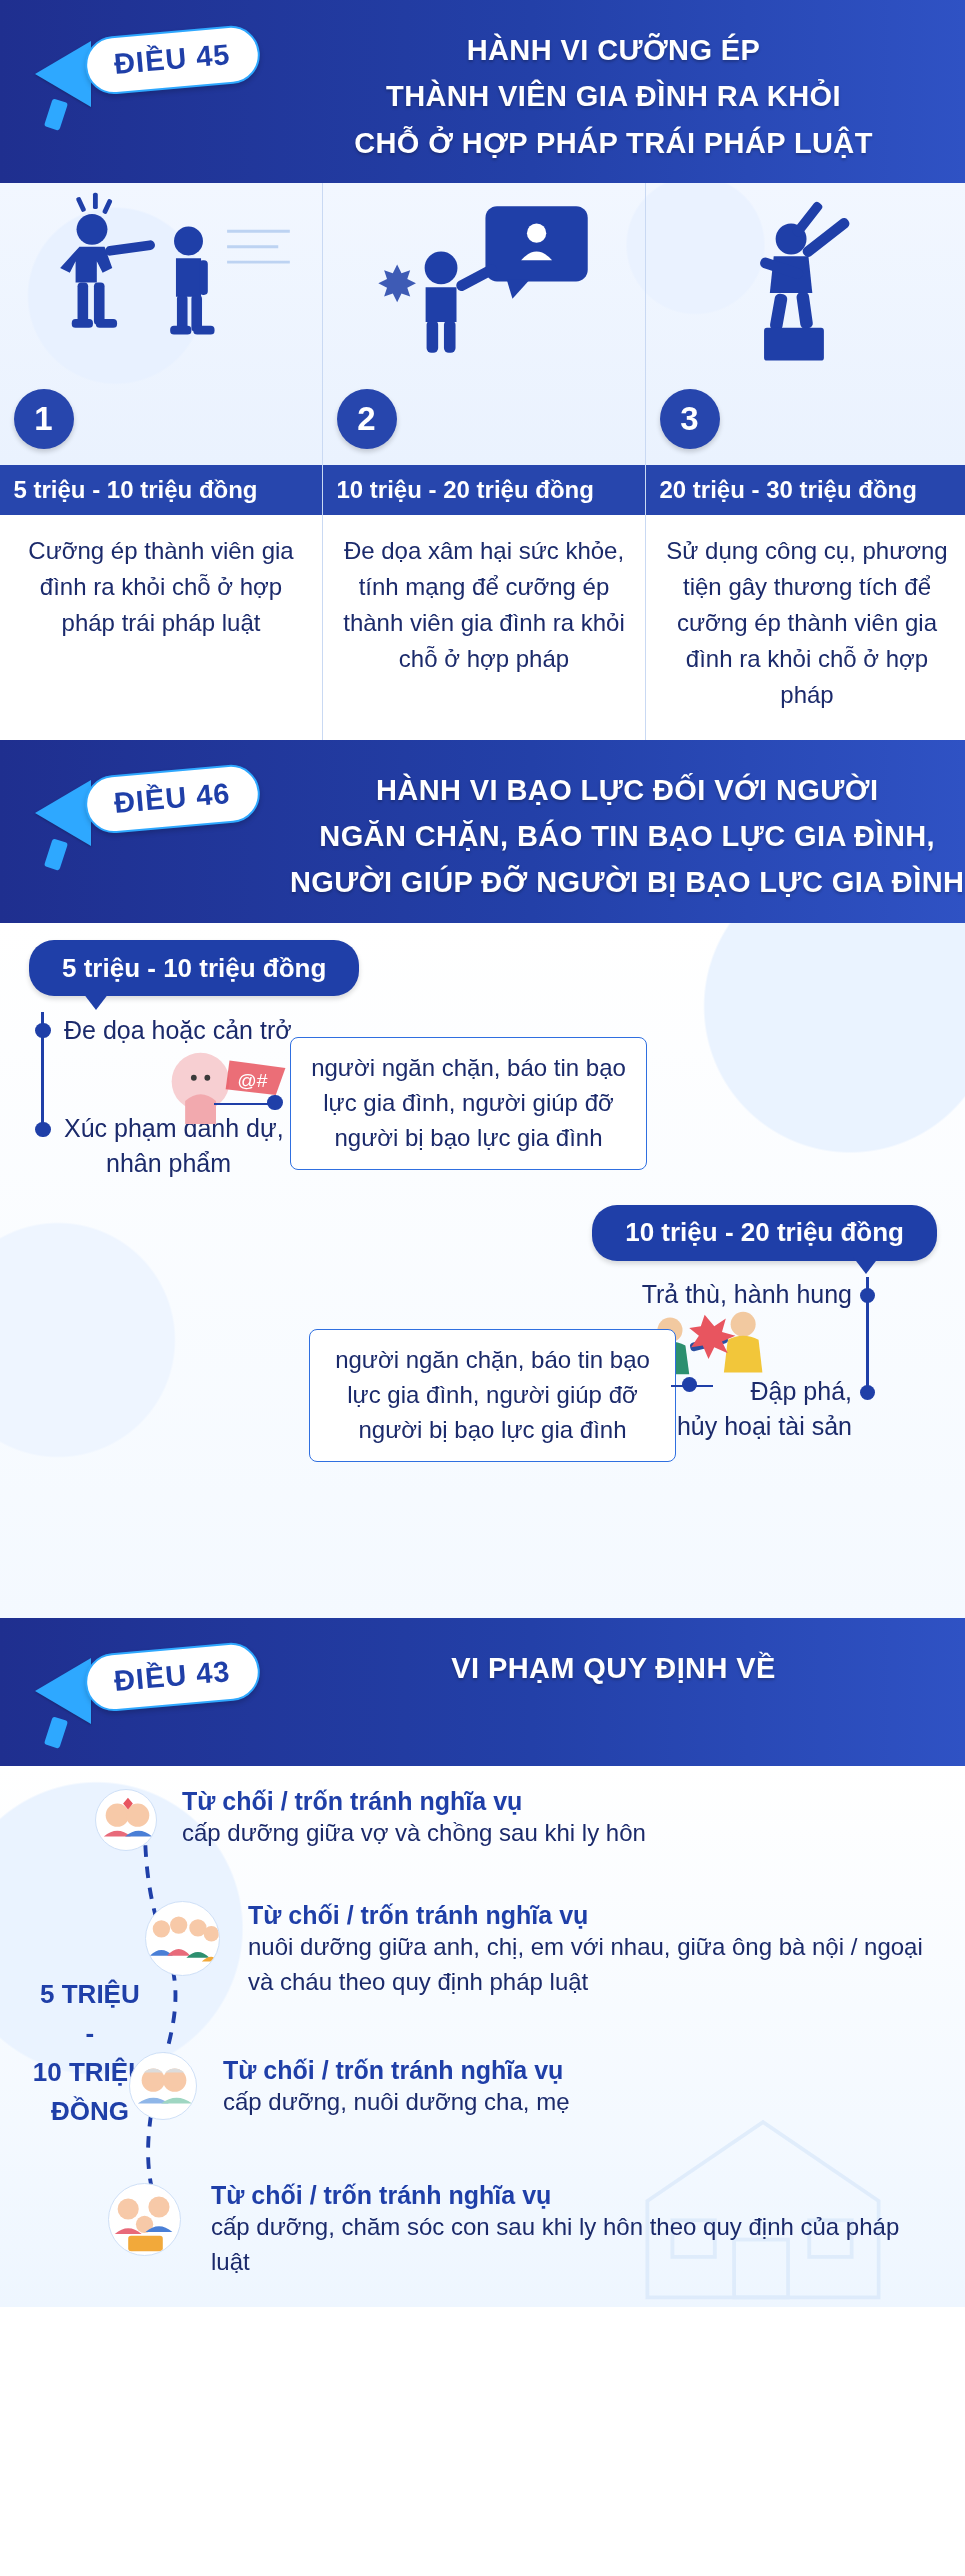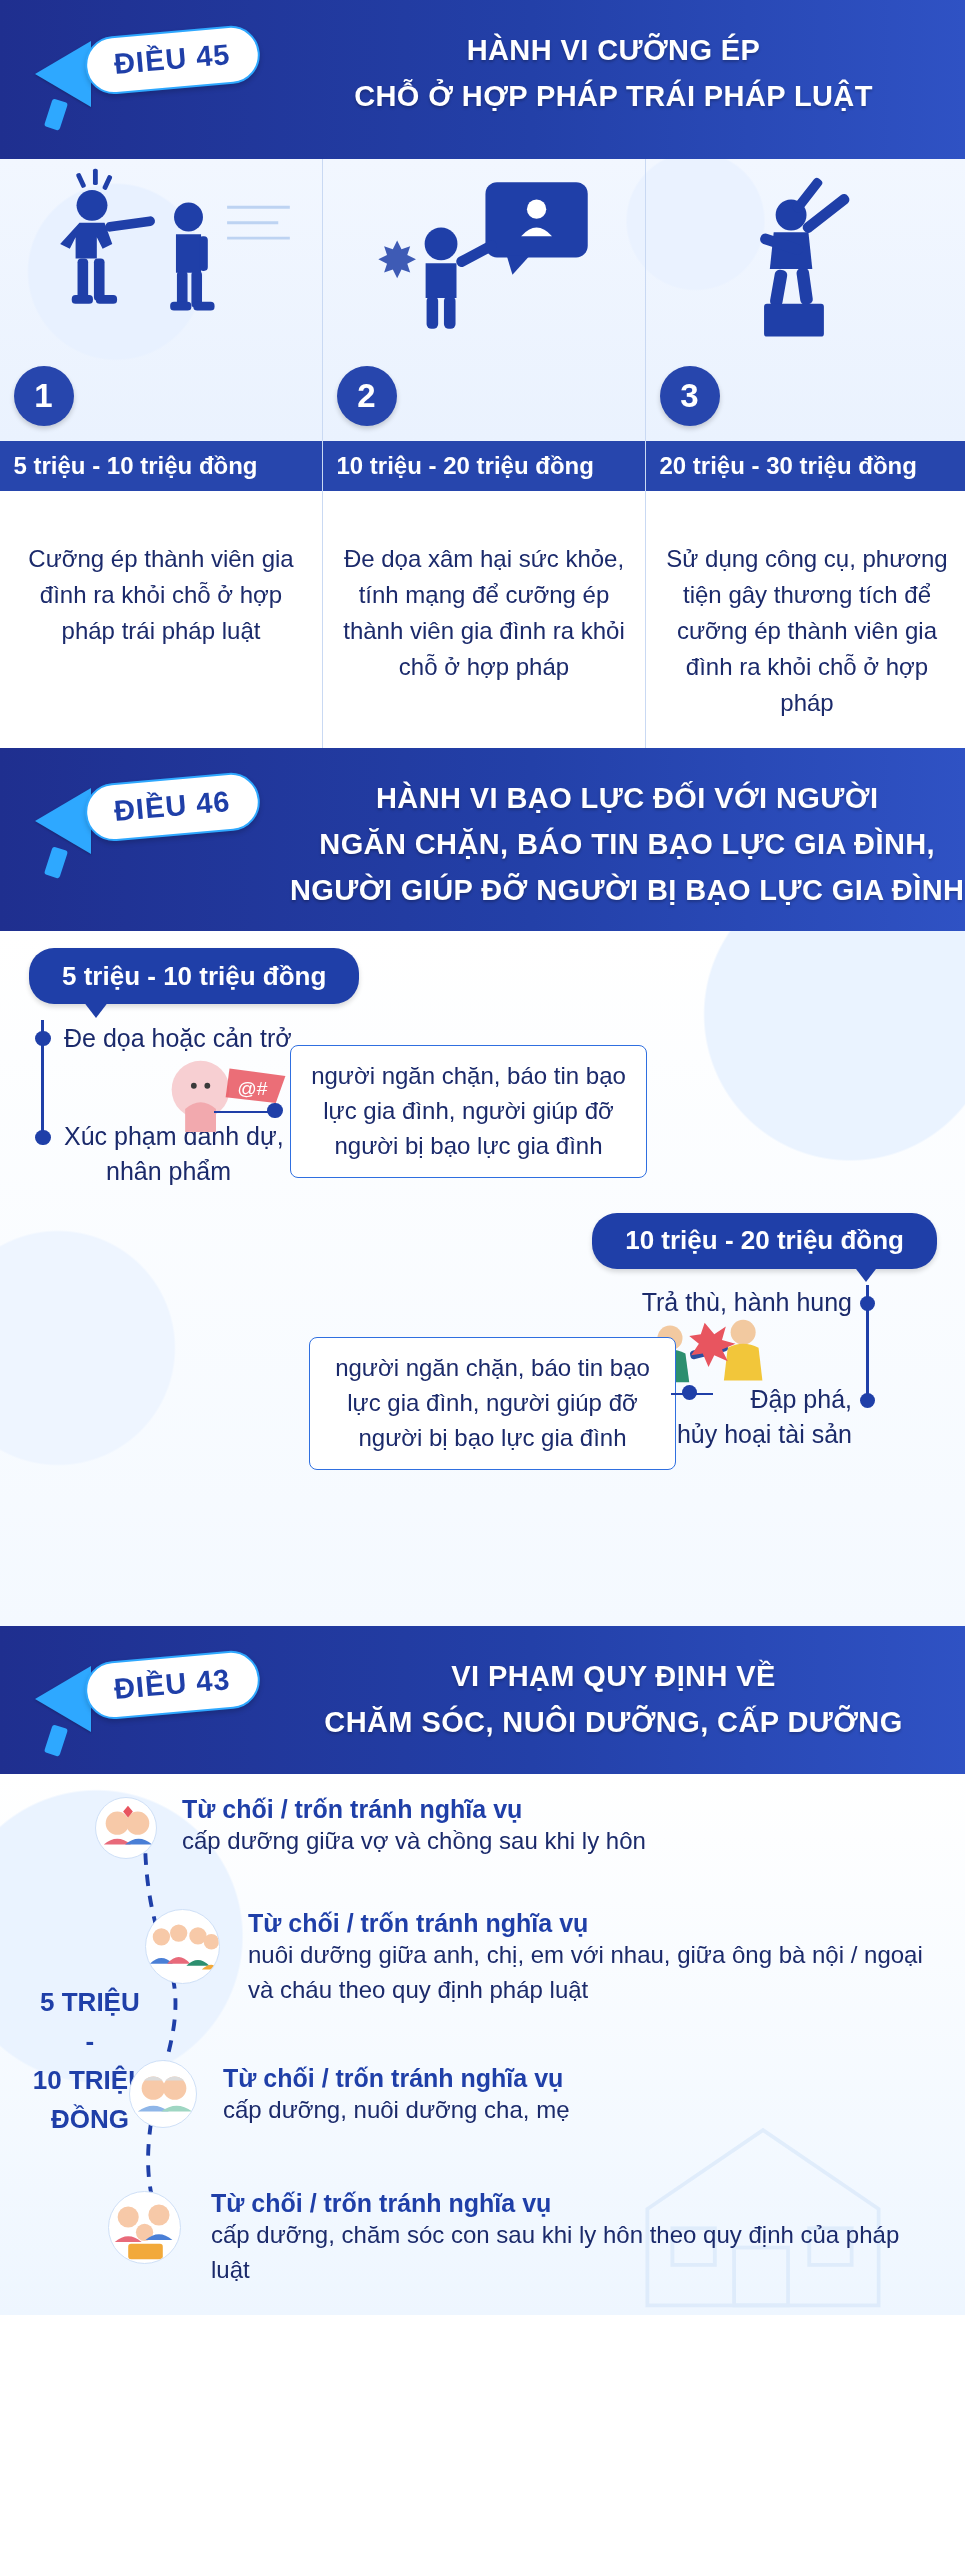--- a/index.html
+++ b/index.html
@@ -109,21 +109,20 @@
     font-size: 24px;
     padding: 10.6px 13.5px 11.6px 13.5px;
     white-space: nowrap;
   }
   .desc {
     padding: 17.4px 17.4px 0 17.4px;
     text-align: center;
     color: #1b2a6b;
     font-size: 24px;
     line-height: 1.5;
-    margin-top: 32px;
   }
 
   
   .sec2 { position: relative; background: #ffffff; }
   .hdr2 { min-height: 174px; }
   .body2 {
     position: relative;
     height: 695px;
     background:
       radial-gradient(circle at 88% 12%, #eaf3ff 0 145px, rgba(234,243,255,0) 147px),
@@ -224,20 +223,21 @@
           <div class="megaphone">
             <div class="mega-cone"></div>
             <div class="mega-handle"></div>
             <div class="mega-pill">
               <span>ĐIỀU 45</span>
             </div>
           </div>
         </div>
         <div class="hdr-title">
           <div>HÀNH VI CƯỠNG ÉP</div>
+          <div>THÀNH VIÊN GIA ĐÌNH RA KHỎI</div>
           <div>CHỖ Ở HỢP PHÁP TRÁI PHÁP LUẬT</div>
         </div>
       </div>
     </div>
 
     <div class="cols">
 
       <div class="col">
         <div class="art">
           <svg width="322" height="193" viewBox="0 0 333 200">
@@ -411,21 +411,20 @@
           <div class="megaphone">
             <div class="mega-cone"></div>
             <div class="mega-handle"></div>
             <div class="mega-pill">
               <span>ĐIỀU 43</span>
             </div>
           </div>
         </div>
         <div class="hdr-title">
           <div>VI PHẠM QUY ĐỊNH VỀ</div>
-          <div>CHĂM SÓC, NUÔI DƯỠNG, CẤP DƯỠNG</div>
         </div>
       </div>
     </div>
 
     <div class="body3">
 
       <svg class="house" viewBox="0 0 300 220">
         <path d="M30 110 L150 28 L270 110 L270 210 L30 210 Z" fill="none" stroke="#cfe2f8" stroke-width="4"></path>
         <rect x="120" y="150" width="56" height="60" fill="none" stroke="#cfe2f8" stroke-width="4"></rect>
         <rect x="56" y="130" width="44" height="38" fill="none" stroke="#cfe2f8" stroke-width="4"></rect>

